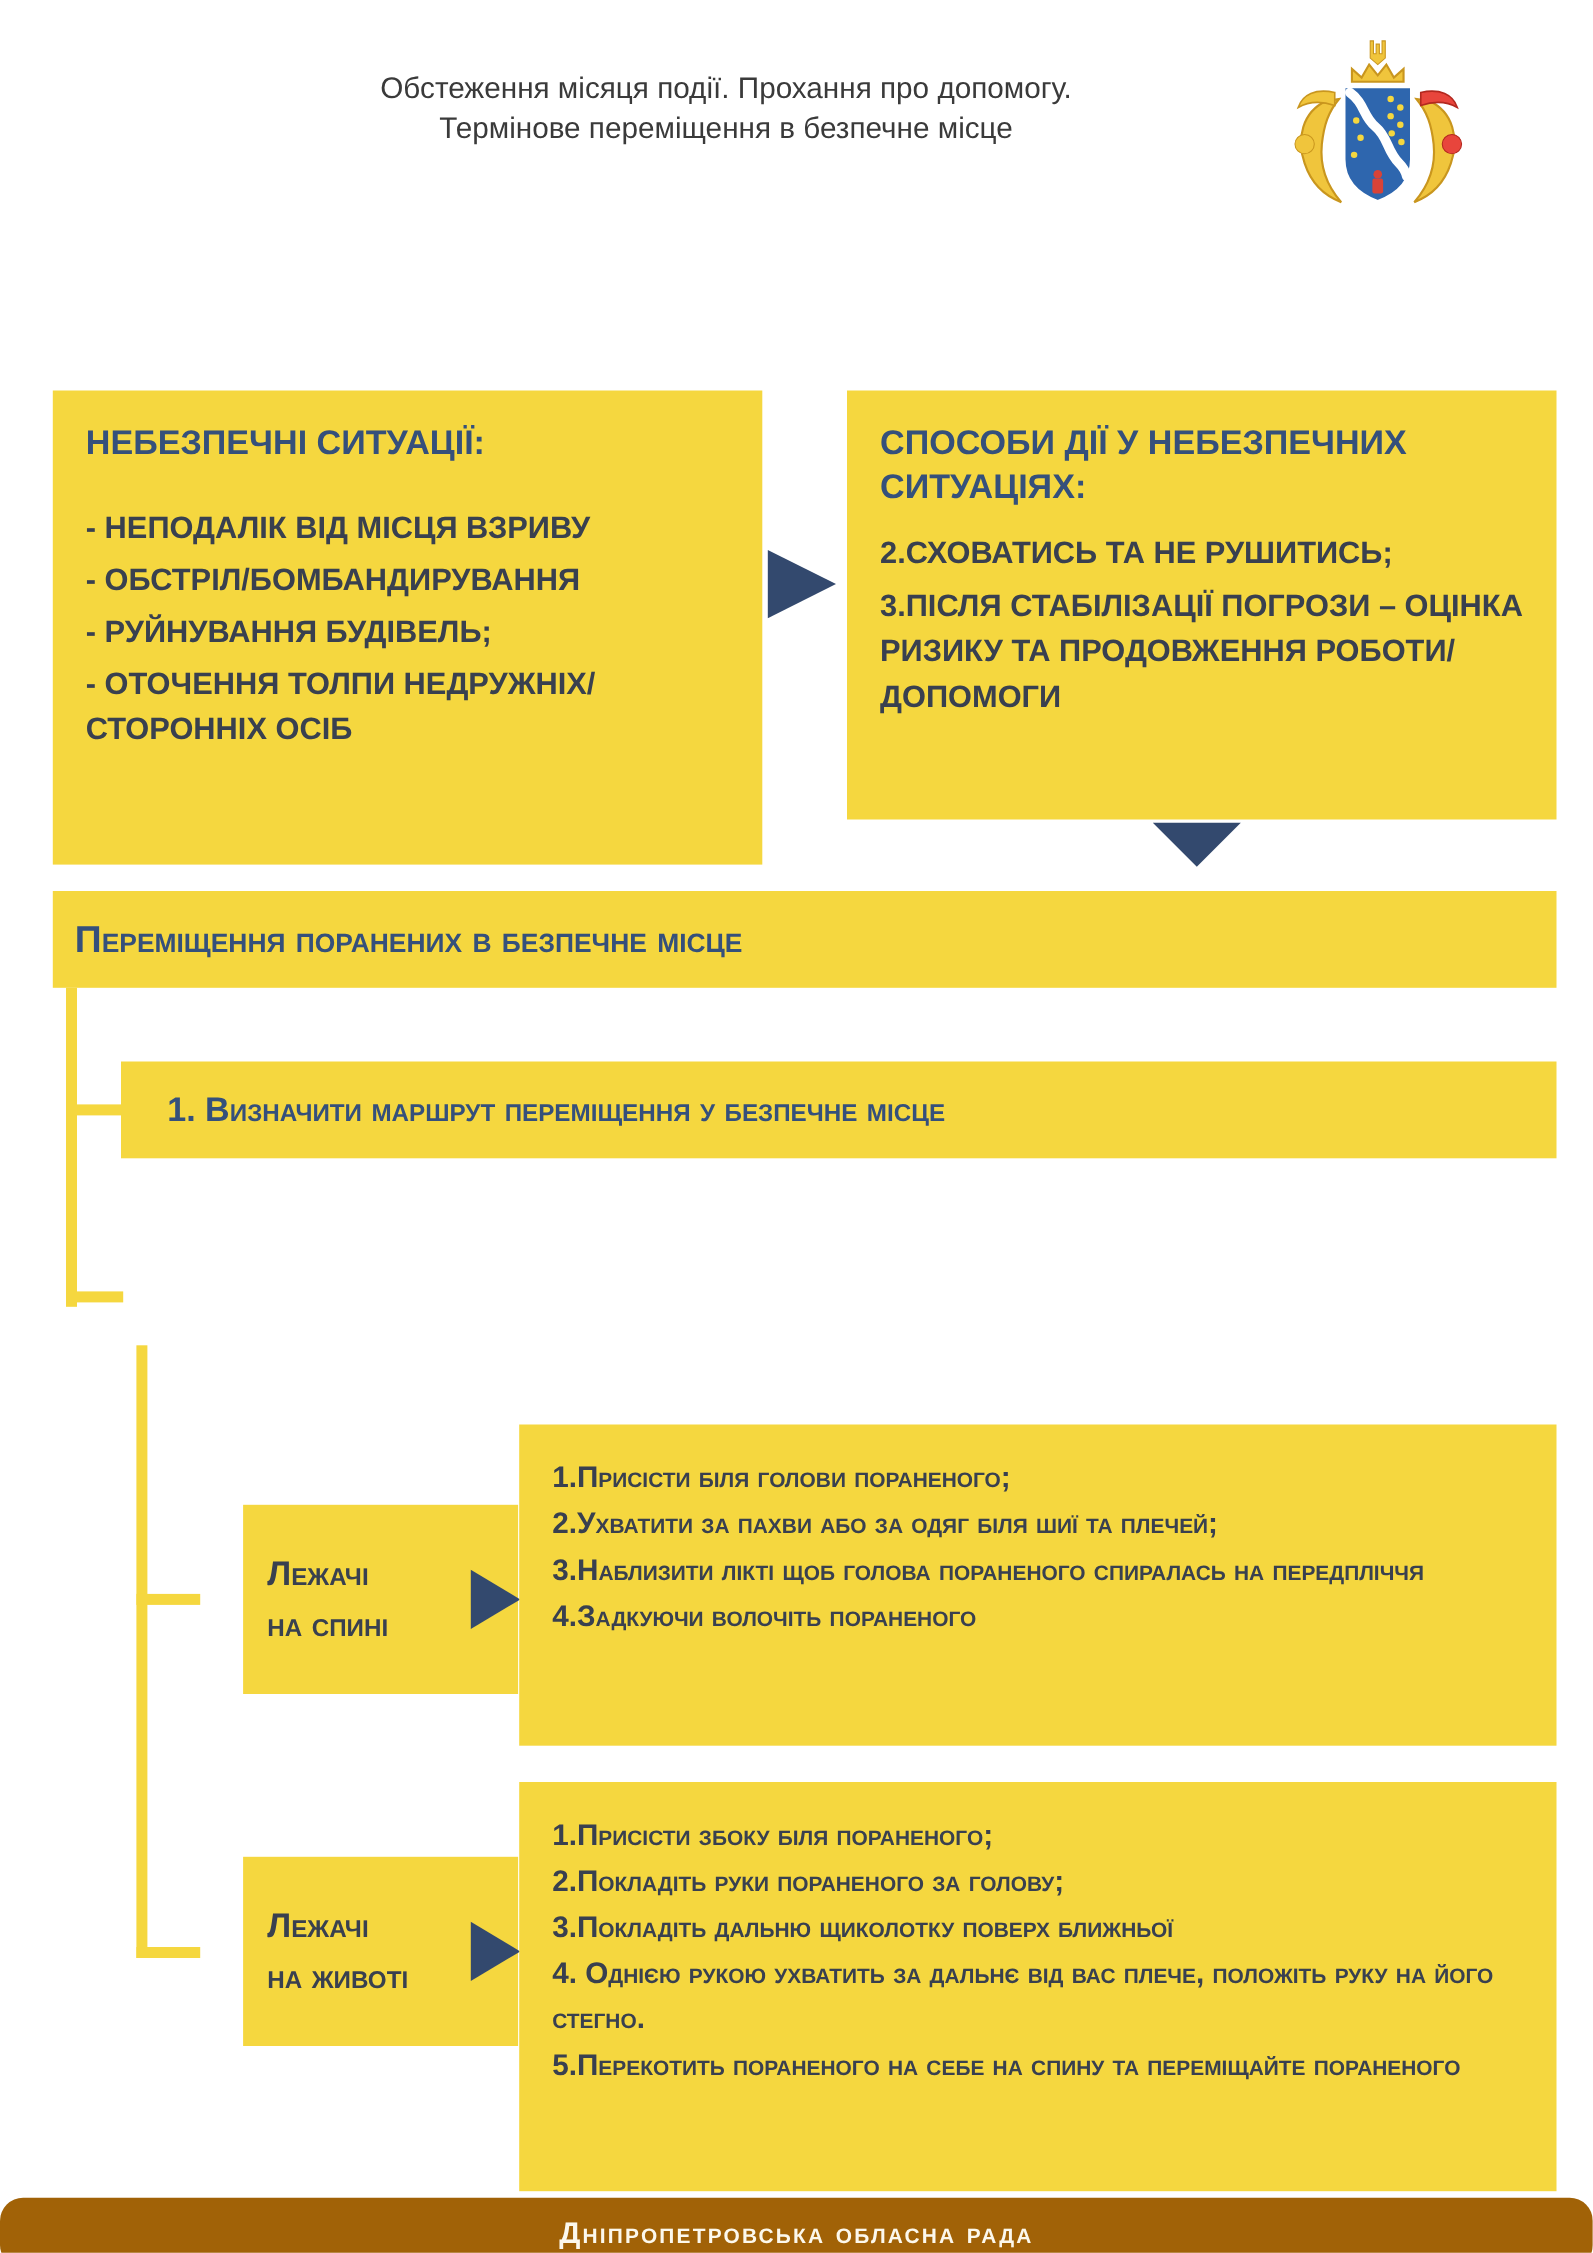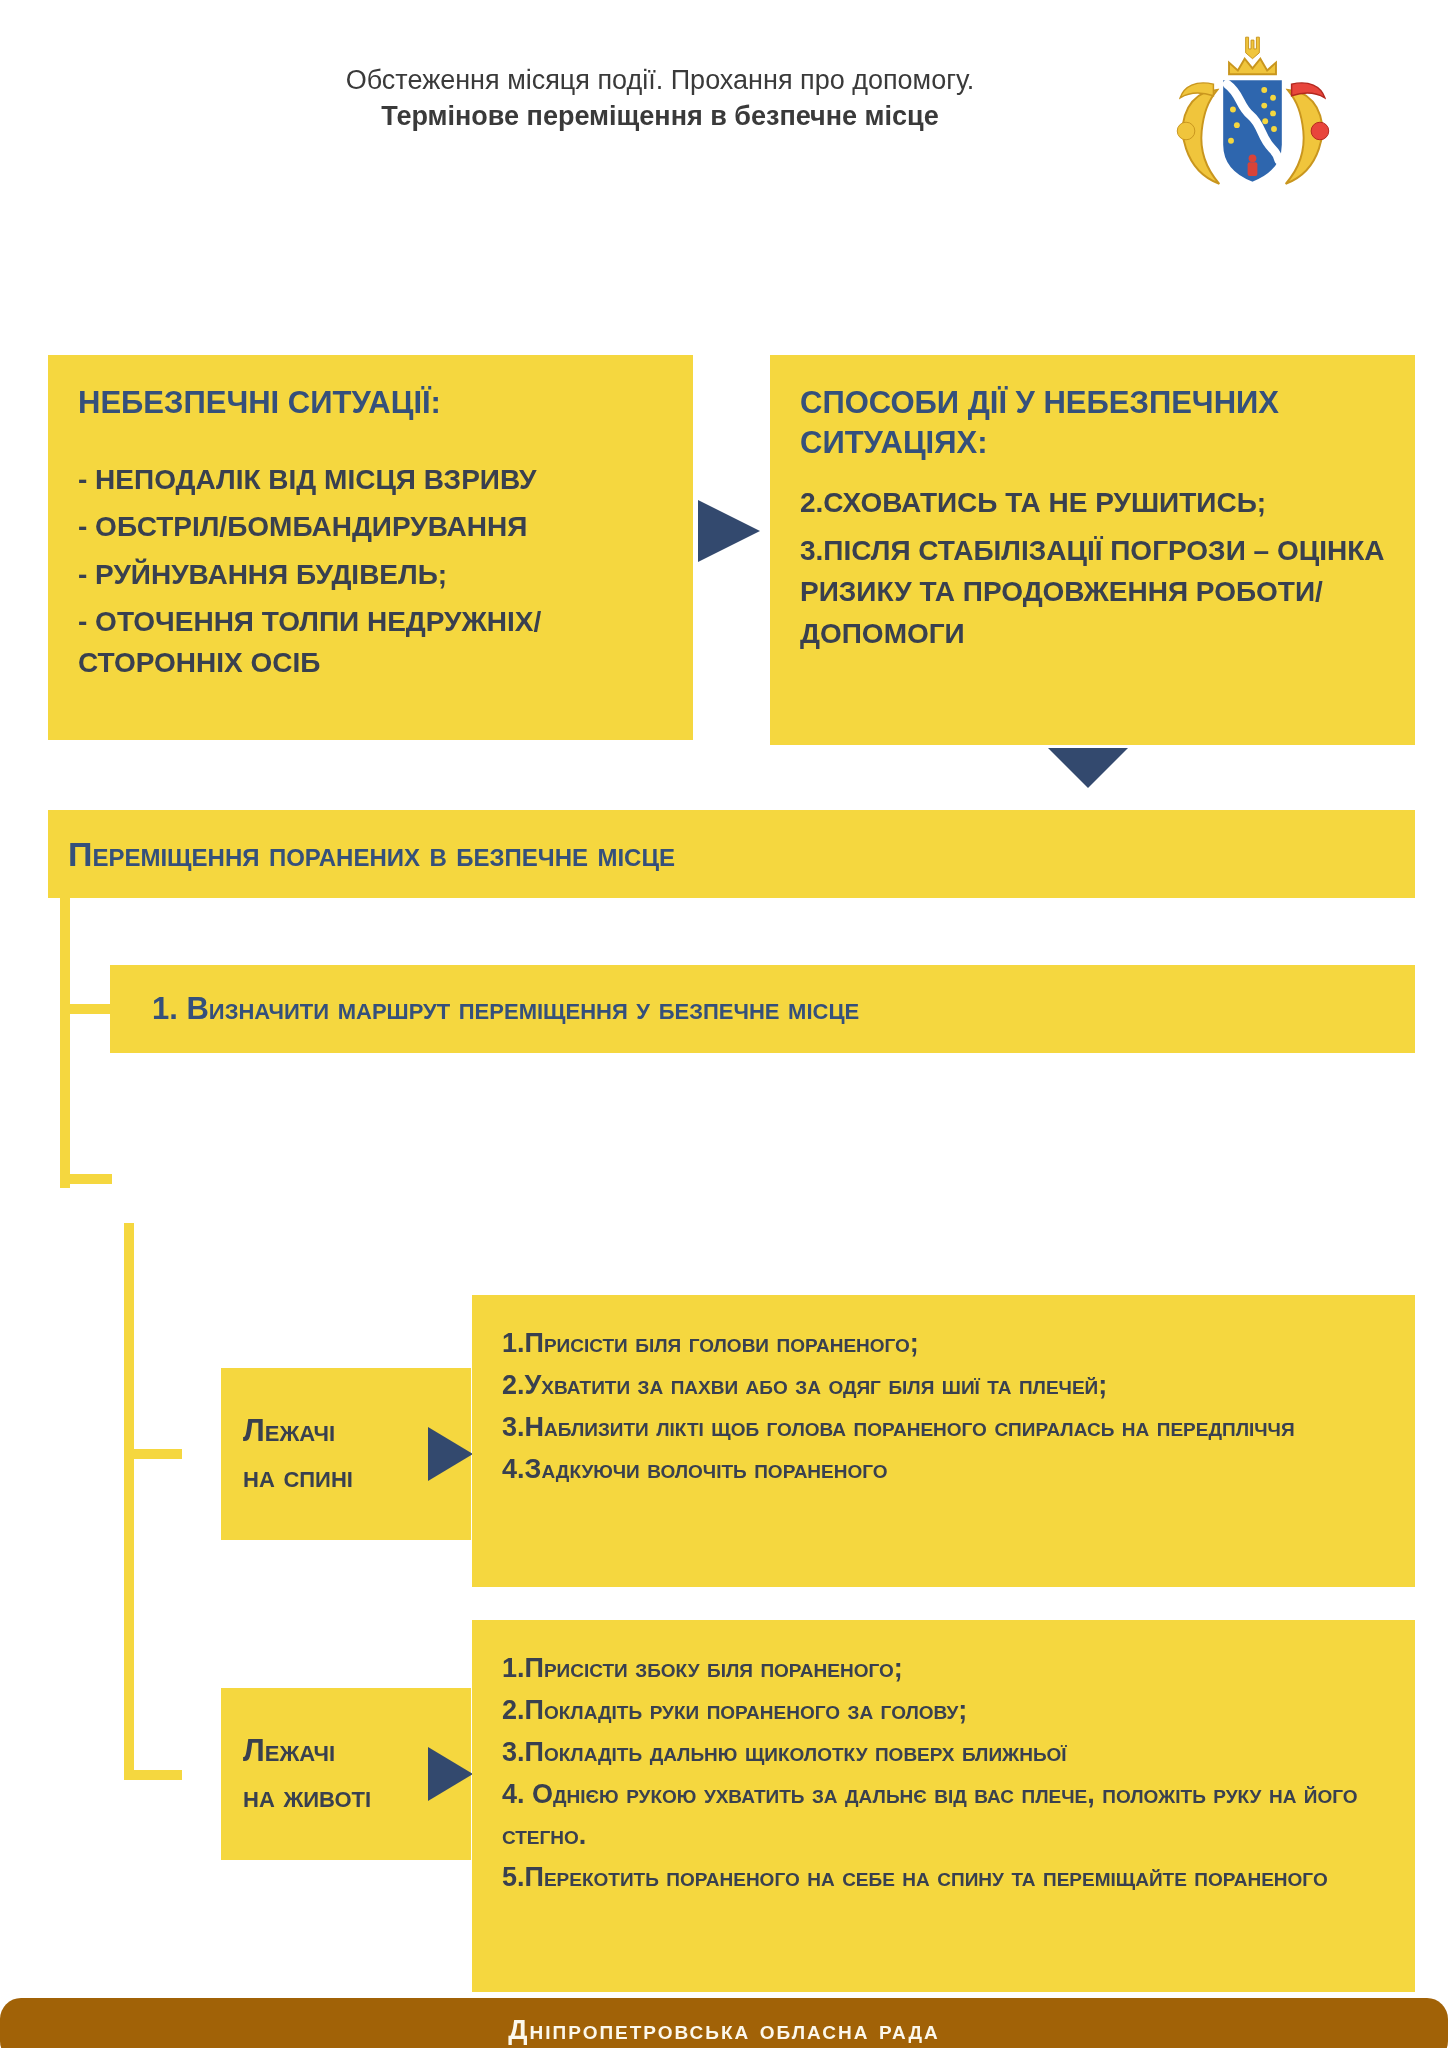--- a/index.html
+++ b/index.html
@@ -10,21 +10,21 @@
     position:relative;overflow:hidden;
   }
   .page{position:absolute;inset:0;}
 
   
   .header-block{position:absolute;left:180px;top:52px;width:960px;text-align:center;}
   .page-title{
     margin:0;font-size:46px;font-weight:700;color:#35507B;letter-spacing:0.5px;
   }
   .subtitle{margin:10px 0 0;font-size:27px;line-height:36px;color:#3A3A3A;}
-  .subtitle + .subtitle{margin-top:0;font-weight:bold;}
+  .subtitle + .subtitle{margin-top:0;}
   .emblem{position:absolute;left:1145px;top:32px;width:215px;height:198px;}
 
   
   .ybox{position:absolute;background:#F5D73F;box-sizing:border-box;}
   .top-box{padding:28px 30px;}
   .top-box-title{font-size:31px;font-weight:700;color:#35507B;line-height:1.28;margin:0;}
   .top-items{margin-top:36px;}
   .top-item{font-size:28px;font-weight:600;color:#39404F;line-height:1.48;margin-bottom:6px;}
 
   .sc{font-variant:small-caps;}
@@ -108,21 +108,21 @@
         <circle cx="88" cy="110" r="3"></circle>
       </g>
 
       <g fill="#D84338">
         <circle cx="110" cy="128" r="4"></circle>
         <rect x="105" y="132" width="10" height="14" rx="2"></rect>
       </g>
     </svg>
   </div>
 
-  <div class="ybox top-box" style="left:48px;top:355px;width:645px;height:385px;">
+  <div class="ybox top-box" style="left:48px;top:355px;width:645px;height:431px;">
     <p class="top-box-title">НЕБЕЗПЕЧНІ СИТУАЦІЇ:</p>
     <div class="top-items">
       <div class="top-item">- НЕПОДАЛІК ВІД МІСЦЯ ВЗРИВУ</div>
       <div class="top-item">- ОБСТРІЛ/БОМБАНДИРУВАННЯ</div>
       <div class="top-item">- РУЙНУВАННЯ БУДІВЕЛЬ;</div>
       <div class="top-item">- ОТОЧЕННЯ ТОЛПИ НЕДРУЖНІХ/СТОРОННІХ ОСІБ</div>
     </div>
   </div>
 
   <div class="arrow-right-big" style="left:698px;top:500px;"></div>

